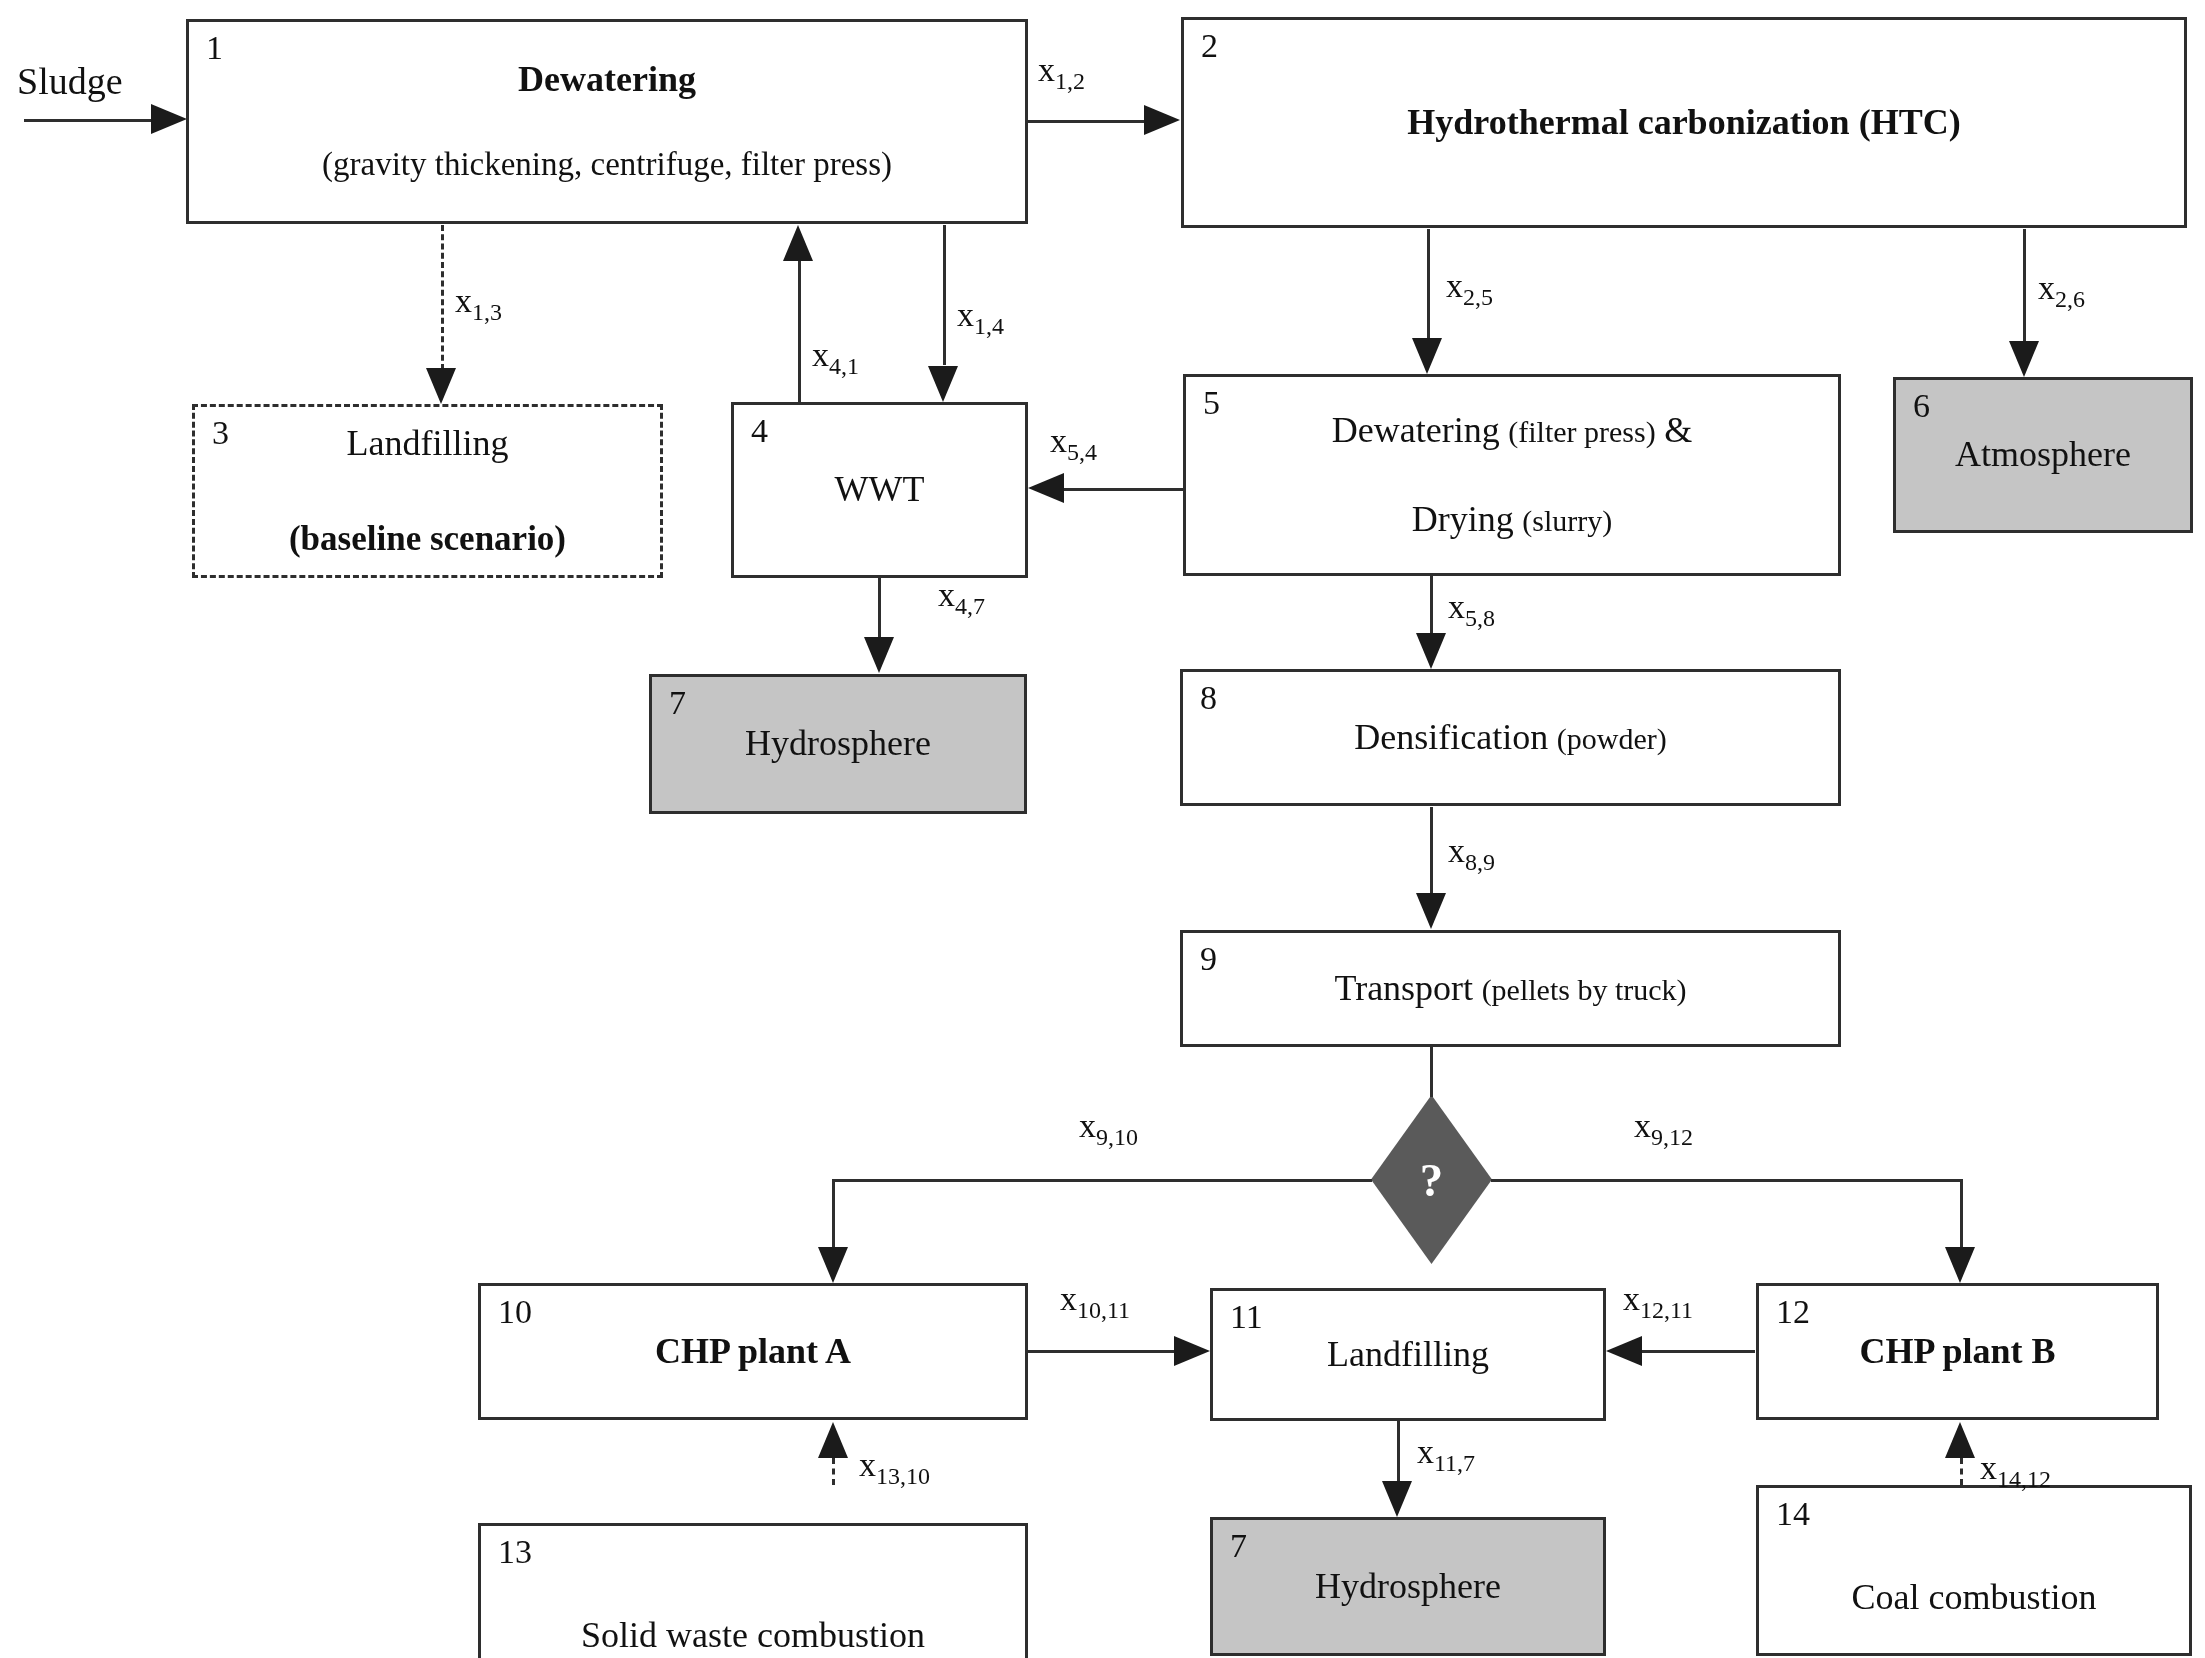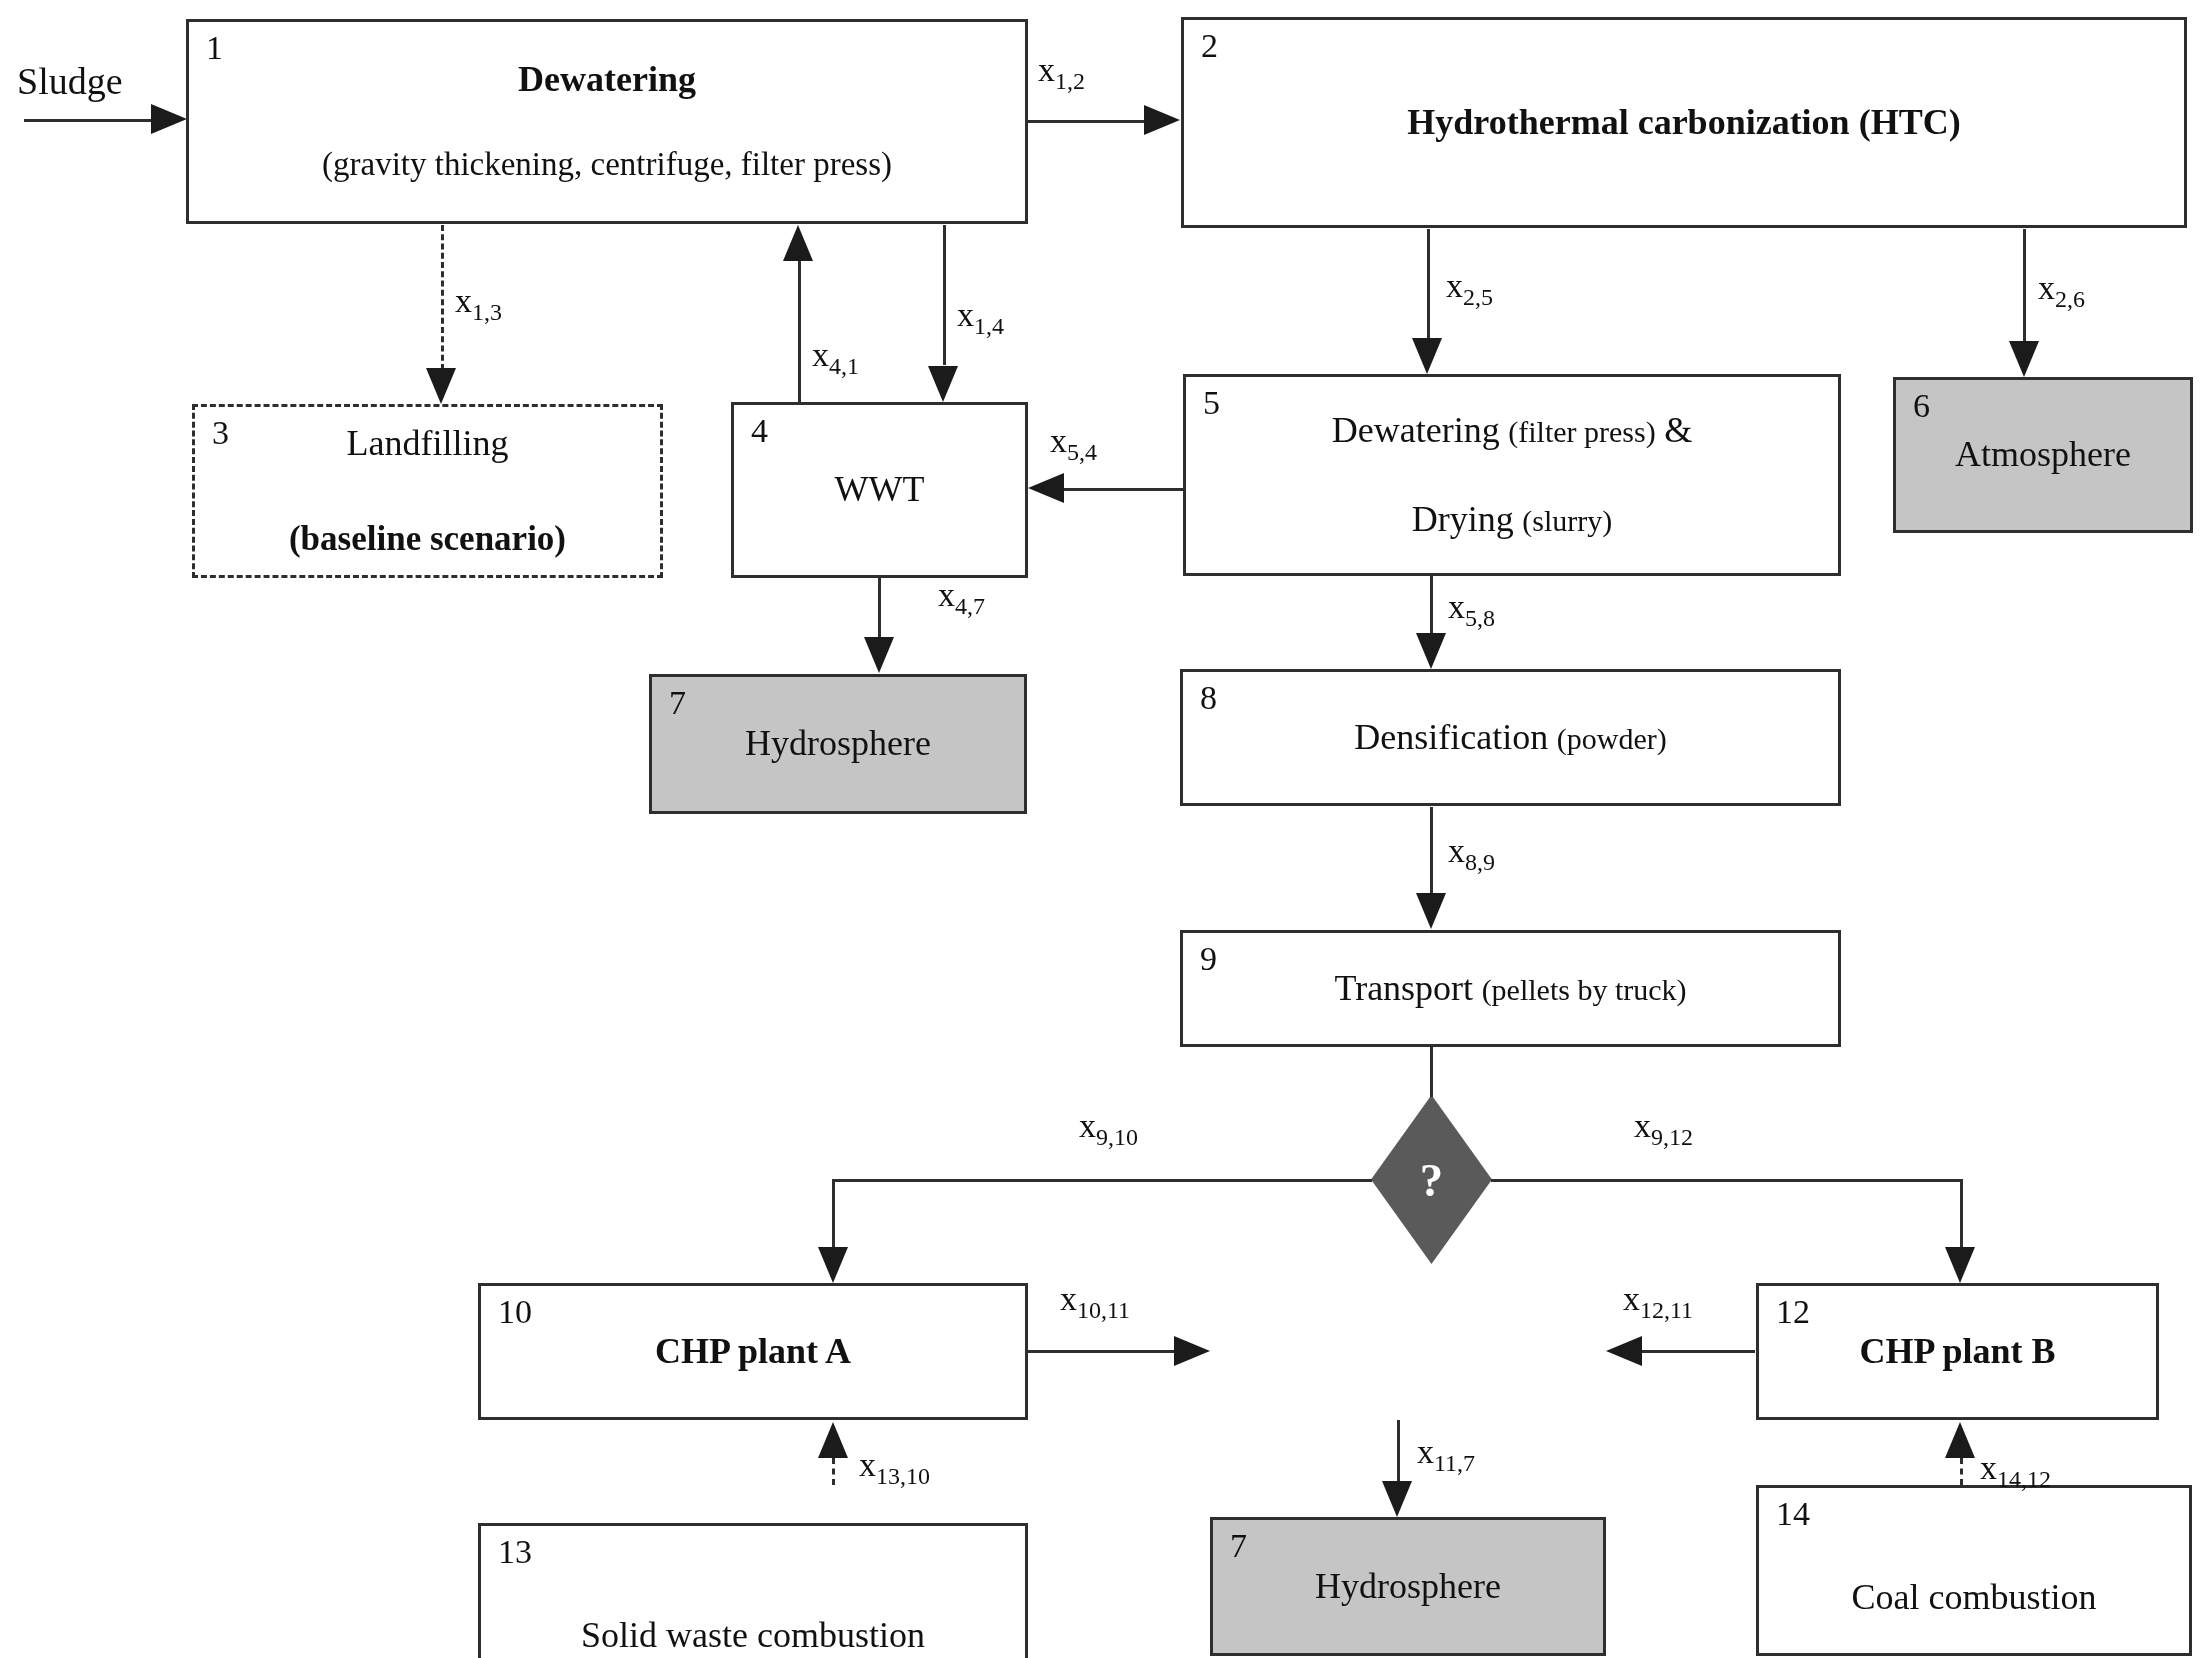--- a/index.html
+++ b/index.html
@@ -99,20 +99,24 @@
   <div class="box" style="left:1180px;top:930px;width:661px;height:117px;">
     <span class="num">9</span>
     <div class="t"><span>Transport</span><span class="small">(pellets by truck)</span></div>
   </div>
 
   <div class="box" style="left:478px;top:1283px;width:550px;height:137px;">
     <span class="num">10</span>
     <div class="t bold">CHP plant A</div>
   </div>
 
+  <div class="box" style="left:1210px;top:1288px;width:396px;height:133px;">
+    <span class="num">11</span>
+    <div class="t">Landfilling</div>
+  </div>
 
   <div class="box" style="left:1756px;top:1283px;width:403px;height:137px;">
     <span class="num">12</span>
     <div class="t bold">CHP plant B</div>
   </div>
 
   <div class="box" style="left:478px;top:1523px;width:550px;height:171px;">
     <span class="num">13</span>
     <div class="t low">Solid waste combustion</div>
   </div>

